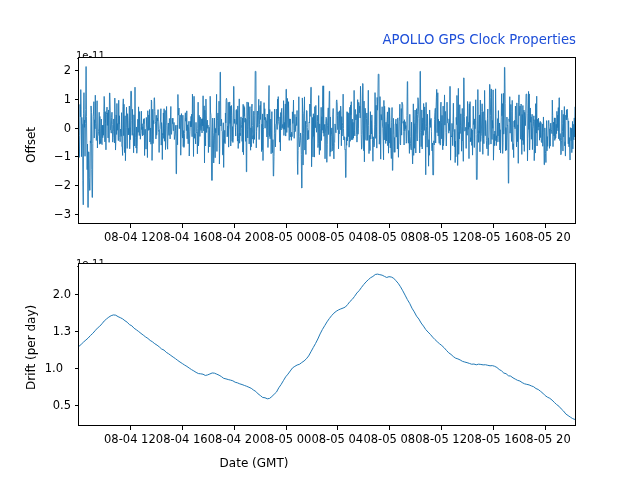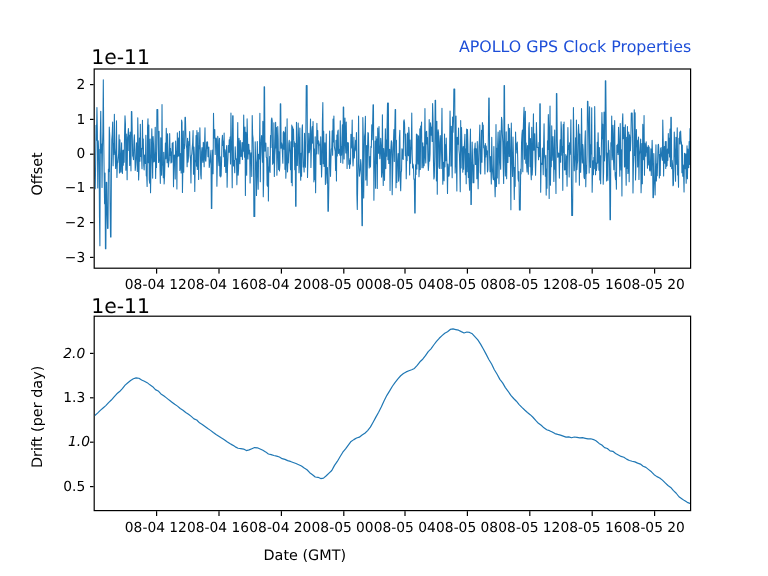--- a/index.html
+++ b/index.html
@@ -39,23 +39,24 @@
   
   .fig-title {
     position: absolute;
     text-align: right;
     font-size: 13.2px;
     color: #1d4ed8;
     white-space: nowrap;
   }
   .exp-label {
     position: absolute;
-    font-size: 17px;
+    font-size: 10px;
     color: #000000;
     white-space: nowrap;
+    margin-top: 12px;
   }
   .axis-label {
     position: absolute;
     font-size: 12px;
     color: #000000;
     white-space: nowrap;
   }
   .ylabel {
     transform-origin: 0 0;
     transform: rotate(-90deg);
@@ -166,22 +167,22 @@
       <div class="ticklabel-x" style="left: 389.25px; top: 432px;">08-05 08</div>
       <div class="tick-v" style="left: 441.142px; top: 426px;"></div>
       <div class="ticklabel-x" style="left: 441.142px; top: 432px;">08-05 12</div>
       <div class="tick-v" style="left: 492.983px; top: 426px;"></div>
       <div class="ticklabel-x" style="left: 492.983px; top: 432px;">08-05 16</div>
       <div class="tick-v" style="left: 544.875px; top: 426px;"></div>
       <div class="ticklabel-x" style="left: 544.875px; top: 432px;">08-05 20</div>
       <div class="tick-h" style="left: 74.5px; top: 405.255px;"></div>
       <div class="ticklabel-y" style="left: 32px; width: 39px; top: 405.255px; text-align: right;">0.5</div>
       <div class="tick-h" style="left: 74.5px; top: 368.209px;"></div>
-      <div class="ticklabel-y" style="left: 36px; width: 39px; top: 368.209px; font-style: italic;">1.0</div>
+      <div class="ticklabel-y" style="left: 24px; width: 39px; top: 368.209px;">1.0</div>
       <div class="tick-h" style="left: 74.5px; top: 331.164px;"></div>
       <div class="ticklabel-y" style="left: 32px; width: 39px; top: 331.164px;">1.3</div>
       <div class="tick-h" style="left: 74.5px; top: 294.118px;"></div>
-      <div class="ticklabel-y" style="left: 32px; width: 39px; top: 294.118px; font-style: italic;">2.0</div>
+      <div class="ticklabel-y" style="left: 32px; width: 39px; top: 294.118px;">2.0</div>
     </div>
 
   <div class="axis-label" style="left:0px; top:456px; width:508px; text-align:center;">Date (GMT)</div>
 
 </div>
 
 </body></html>

